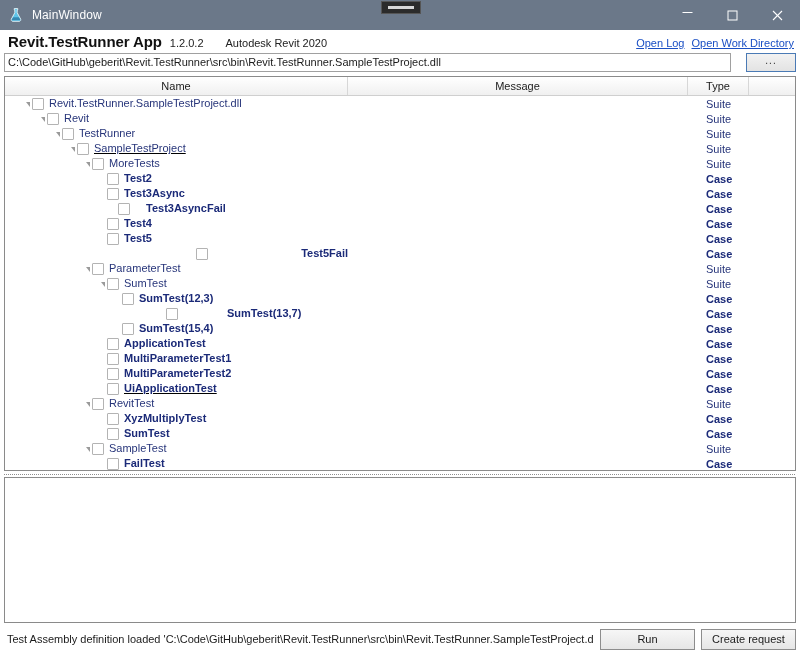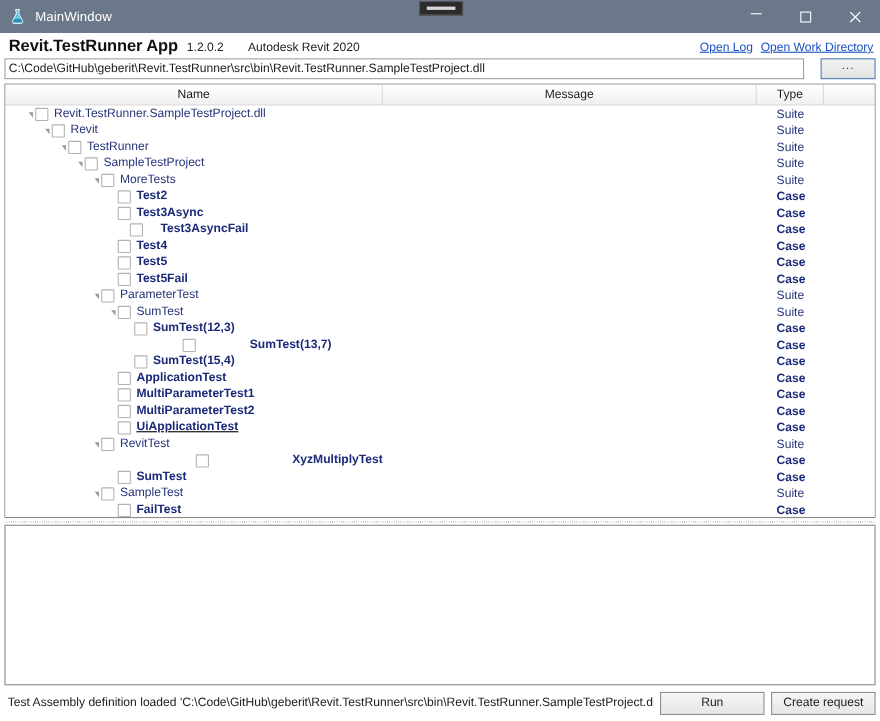--- a/index.html
+++ b/index.html
@@ -394,21 +394,21 @@
           <div class="cell-name" style="padding-left: 46px;">
             <div class="expander expanded"></div>
             <div class="cbox"></div>
             <span class="node-label">TestRunner</span>
           </div>
           <div class="cell-message"></div>
           <div class="cell-type">Suite</div>
           <div class="cell-pad"></div>
         </div>
         <div class="row">
-          <div class="cell-name" style="padding-left: 61px;">
+          <div class="cell-name" style="padding-left: 61px; text-decoration: underline;">
             <div class="expander expanded"></div>
             <div class="cbox"></div>
             <span class="node-label">SampleTestProject</span>
           </div>
           <div class="cell-message"></div>
           <div class="cell-type">Suite</div>
           <div class="cell-pad"></div>
         </div>
         <div class="row">
           <div class="cell-name" style="padding-left: 76px;">
@@ -464,21 +464,21 @@
           <div class="cell-name" style="padding-left: 91px;">
             <div class="expander leaf"></div>
             <div class="cbox"></div>
             <span class="node-label case">Test5</span>
           </div>
           <div class="cell-message"></div>
           <div class="cell-type case">Case</div>
           <div class="cell-pad"></div>
         </div>
         <div class="row">
-          <div class="cell-name" style="padding-left: 91px;">
+          <div class="cell-name" style="padding-left: 91px; justify-content: space-between;">
             <div class="expander leaf"></div>
             <div class="cbox"></div>
             <span class="node-label case">Test5Fail</span>
           </div>
           <div class="cell-message"></div>
           <div class="cell-type case">Case</div>
           <div class="cell-pad"></div>
         </div>
         <div class="row">
           <div class="cell-name" style="padding-left: 76px;">
@@ -574,21 +574,21 @@
           <div class="cell-name" style="padding-left: 76px;">
             <div class="expander expanded"></div>
             <div class="cbox"></div>
             <span class="node-label">RevitTest</span>
           </div>
           <div class="cell-message"></div>
           <div class="cell-type">Suite</div>
           <div class="cell-pad"></div>
         </div>
         <div class="row">
-          <div class="cell-name" style="padding-left: 91px; justify-content: space-between;">
+          <div class="cell-name" style="padding-left: 91px;">
             <div class="expander leaf"></div>
             <div class="cbox"></div>
             <span class="node-label case">XyzMultiplyTest</span>
           </div>
           <div class="cell-message"></div>
           <div class="cell-type case">Case</div>
           <div class="cell-pad"></div>
         </div>
         <div class="row">
           <div class="cell-name" style="padding-left: 91px;">

